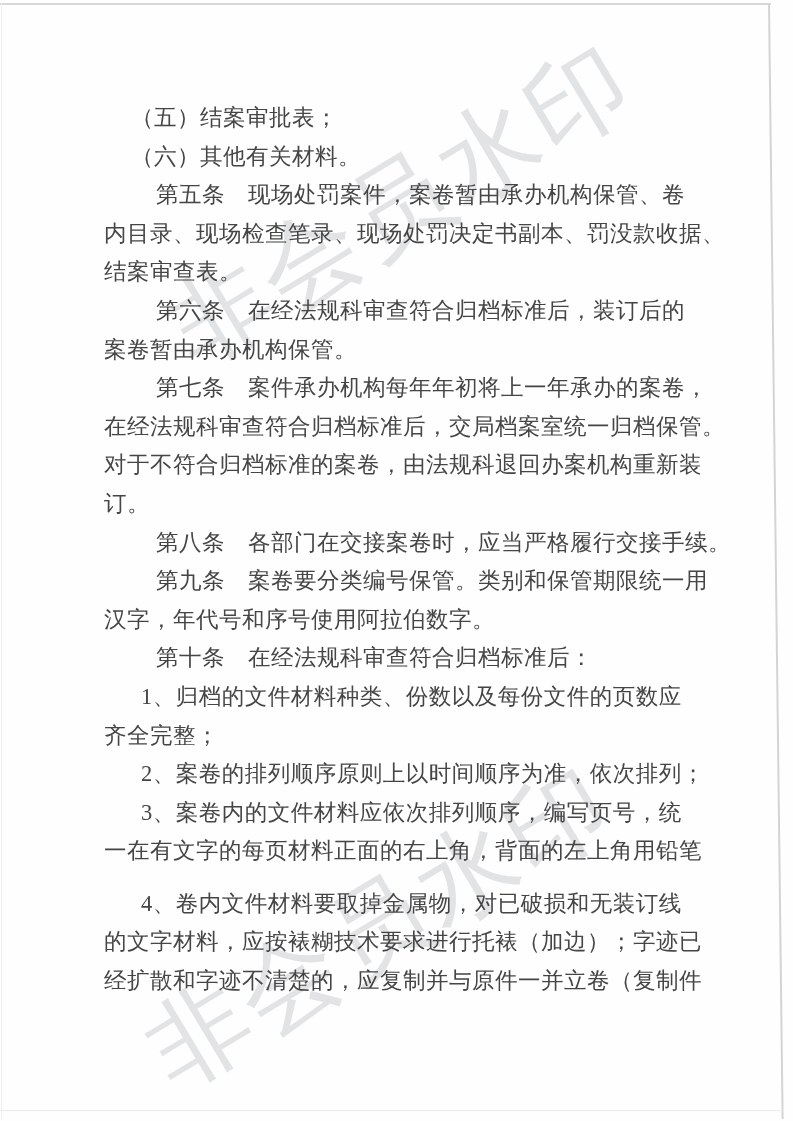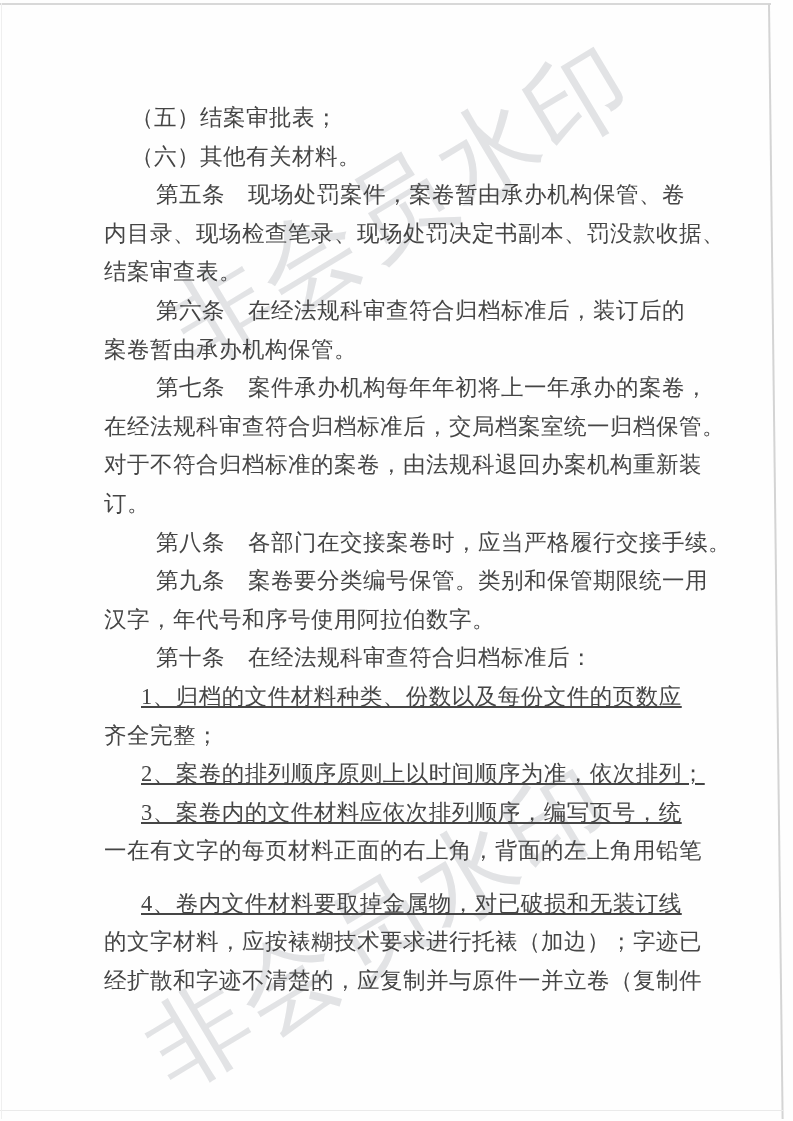--- a/index.html
+++ b/index.html
@@ -53,21 +53,21 @@
   .line {
     height: 38.6px;
     line-height: 38.6px;
     font-size: 22.5px;
     color: #454545;
     white-space: nowrap;
     letter-spacing: 0.5px;
   }
   .indent-item  { padding-left: 27px; font-family: Liberation Serif, serif; }
   .indent-para  { padding-left: 52px; }
-  .indent-num   { padding-left: 37px; text-decoration: underline; }
+  .indent-num   { padding-left: 37px; }
   .indent-flush { padding-left: 0; }
   .gap-before   { margin-top: 14px; }
 </style>
 </head>
 <body>
 
 <div id="page">
 
   <div class="edge" id="edge-top"></div>
   <div class="edge" id="edge-right"></div>

